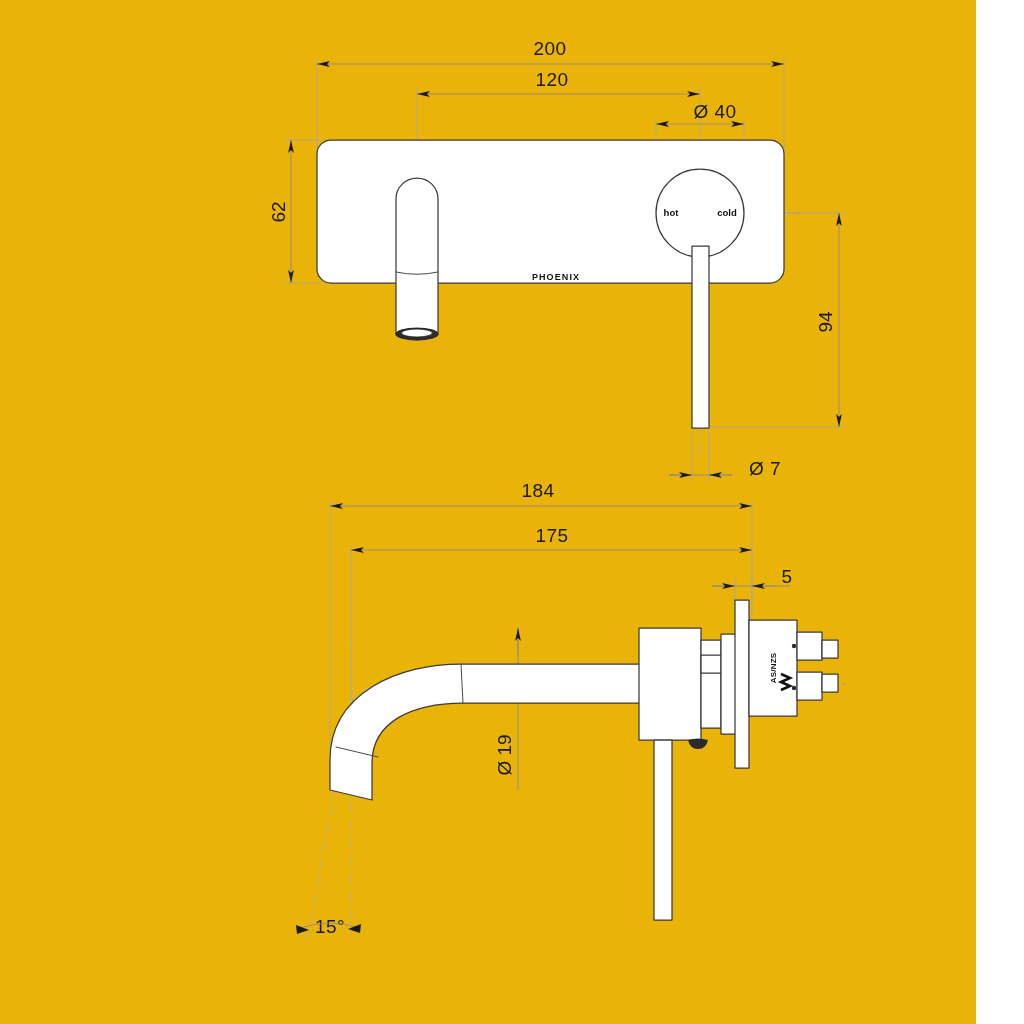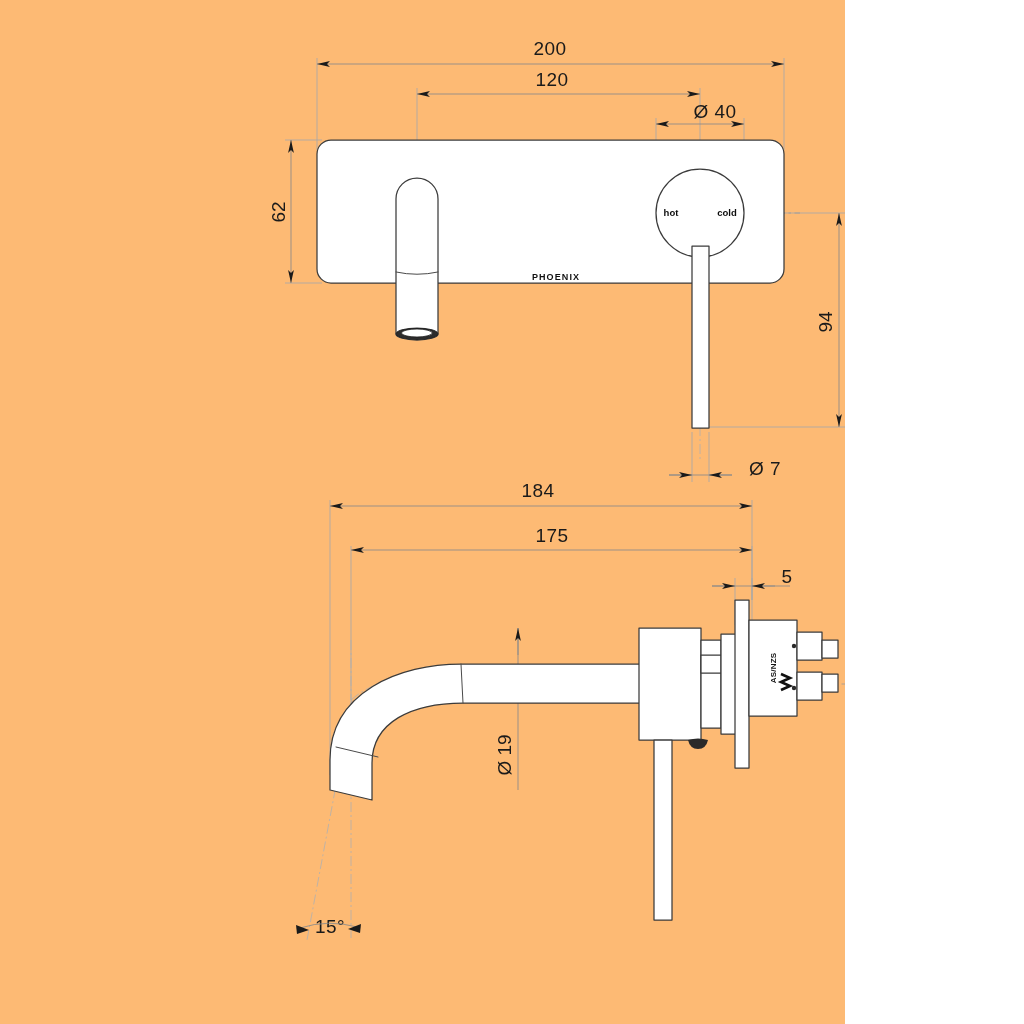--- a/index.html
+++ b/index.html
@@ -9,23 +9,23 @@
     background: #ffffff;
   }
   body {
     width: 1024px;
     height: 1024px;
     font-family: "Liberation Sans", sans-serif;
     overflow: hidden;
   }
   #drawing-root {
     position: relative;
-    width: 845px;
+    width: 976px;
     height: 1024px;
-    background: #fdba74;
+    background: #eab308;
   }
   svg.dwg {
     position: absolute;
     left: 0;
     top: 0;
     width: 1024px;
     height: 1024px;
     display: block;
   }
   .obj-thin { fill: none; stroke: #4a4a4a; stroke-width: 1;    stroke-linecap: round; stroke-linejoin: round; }

